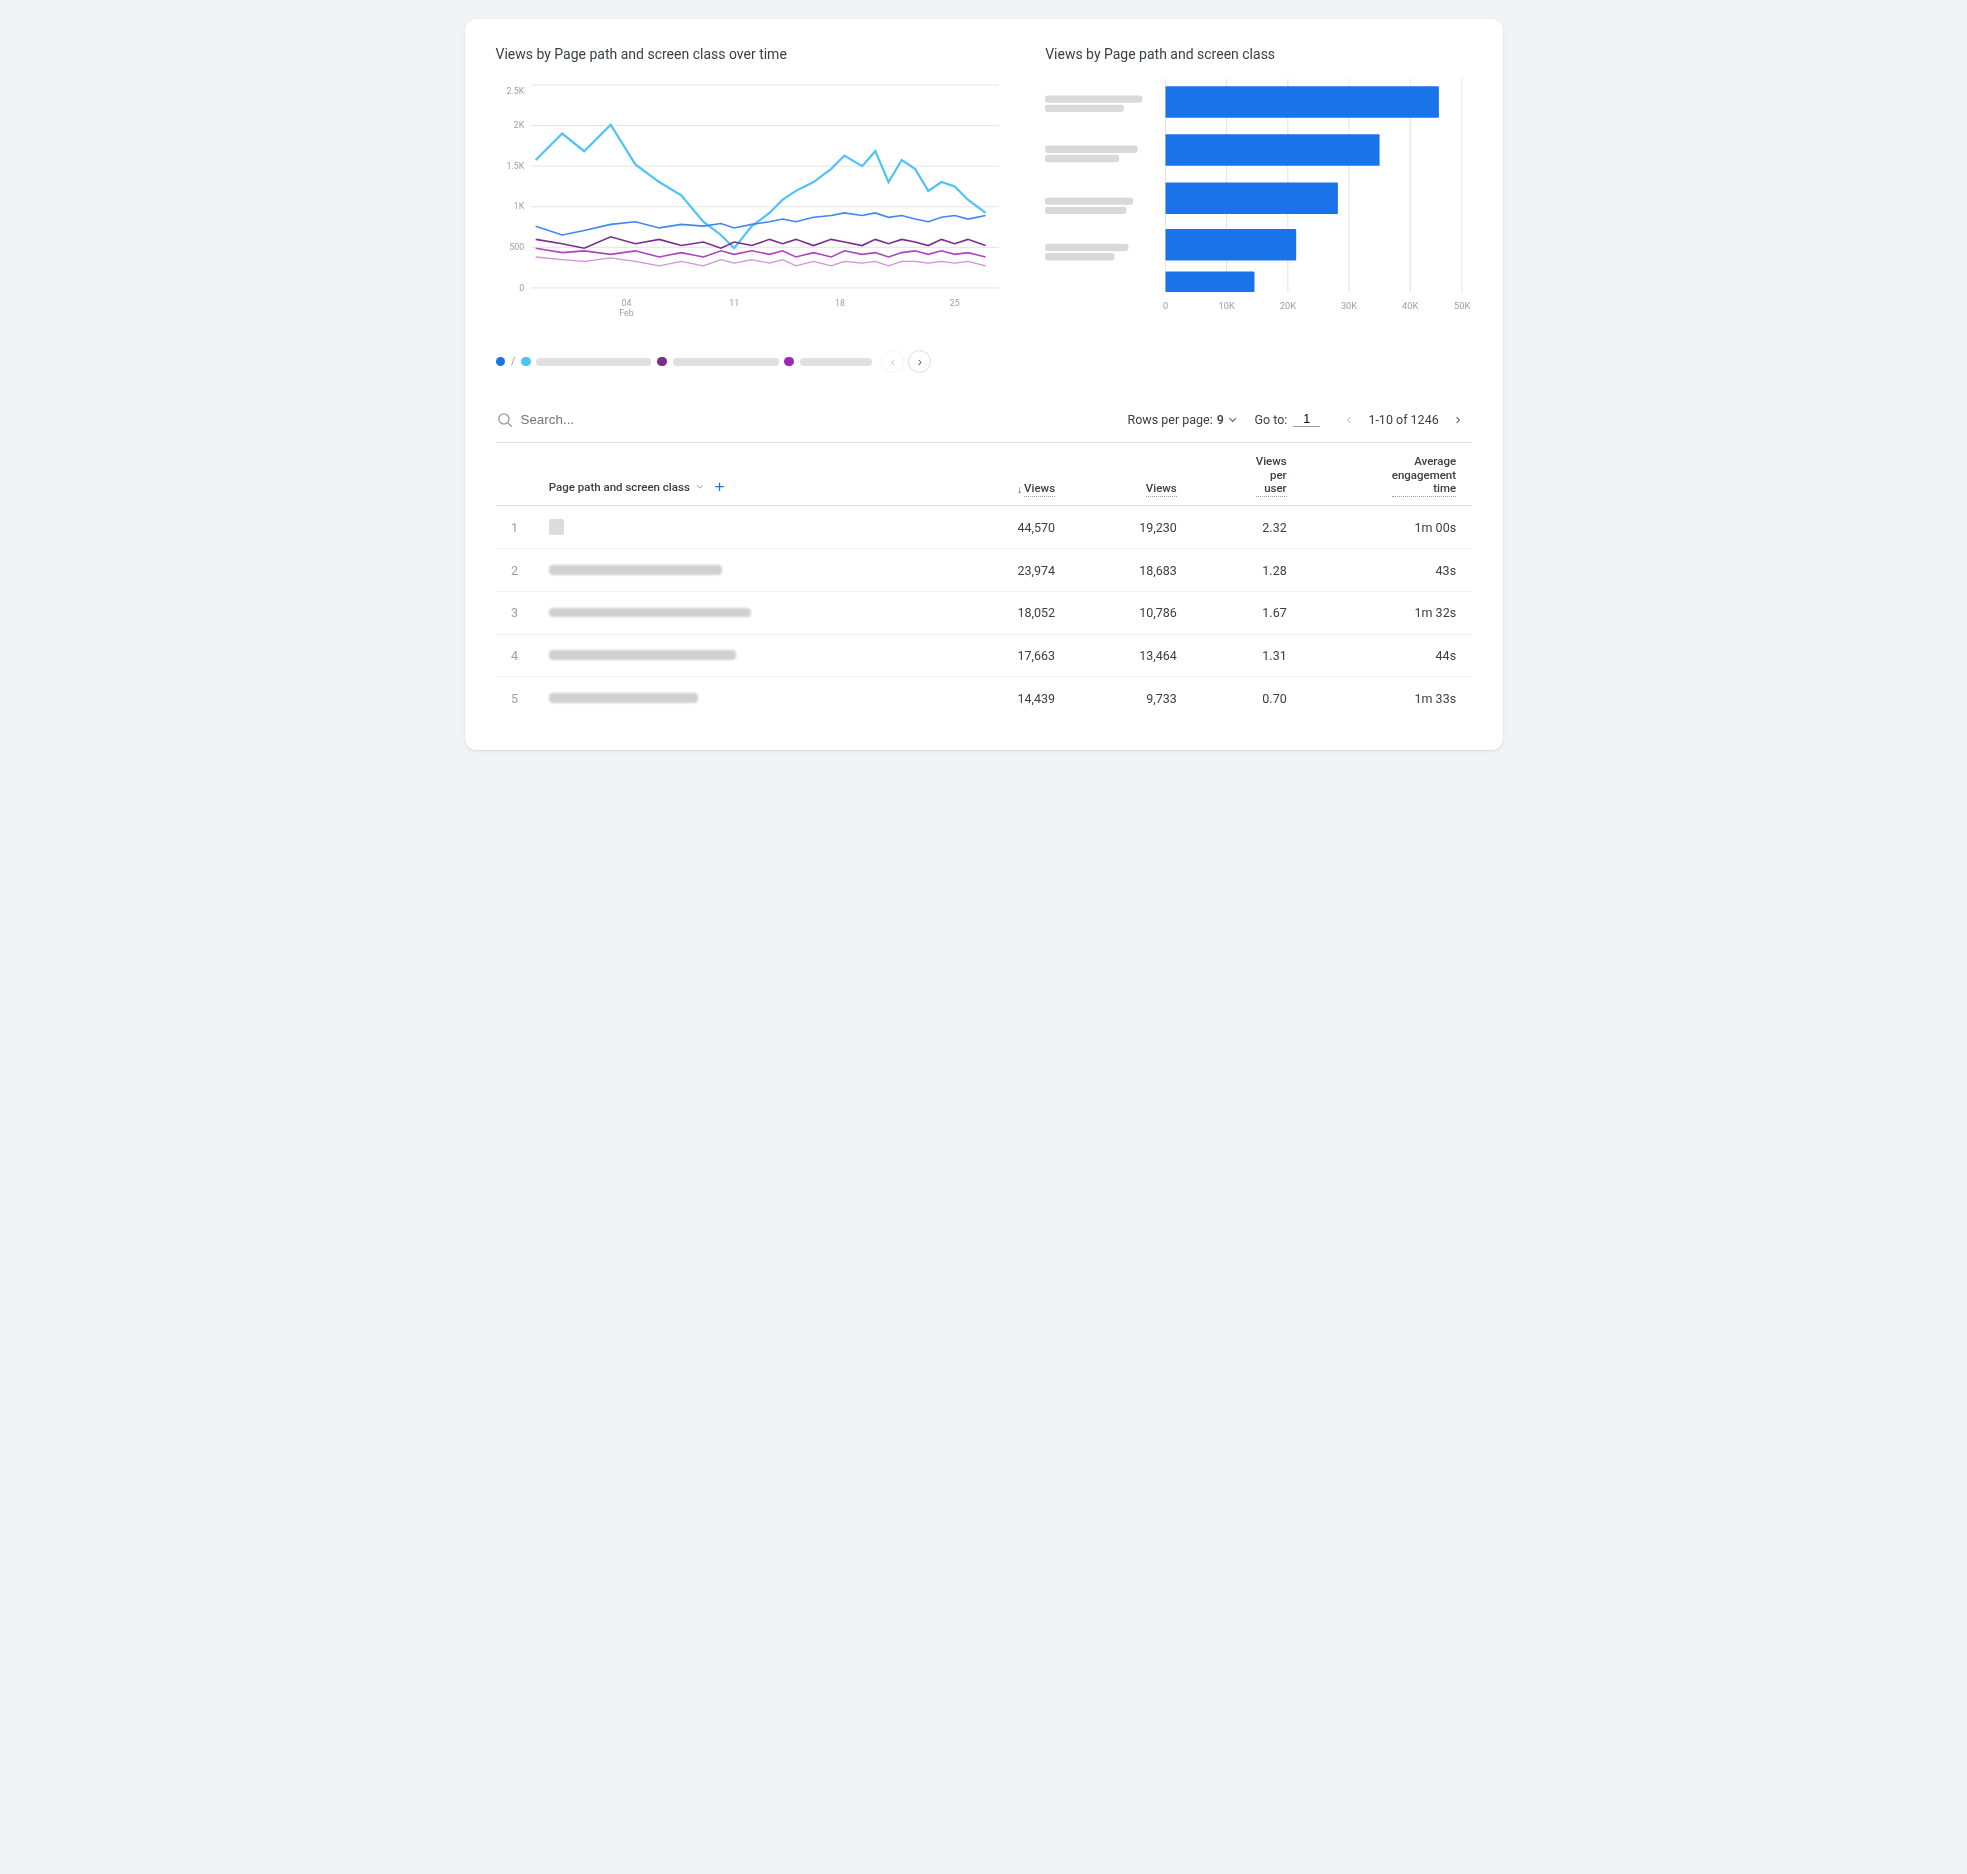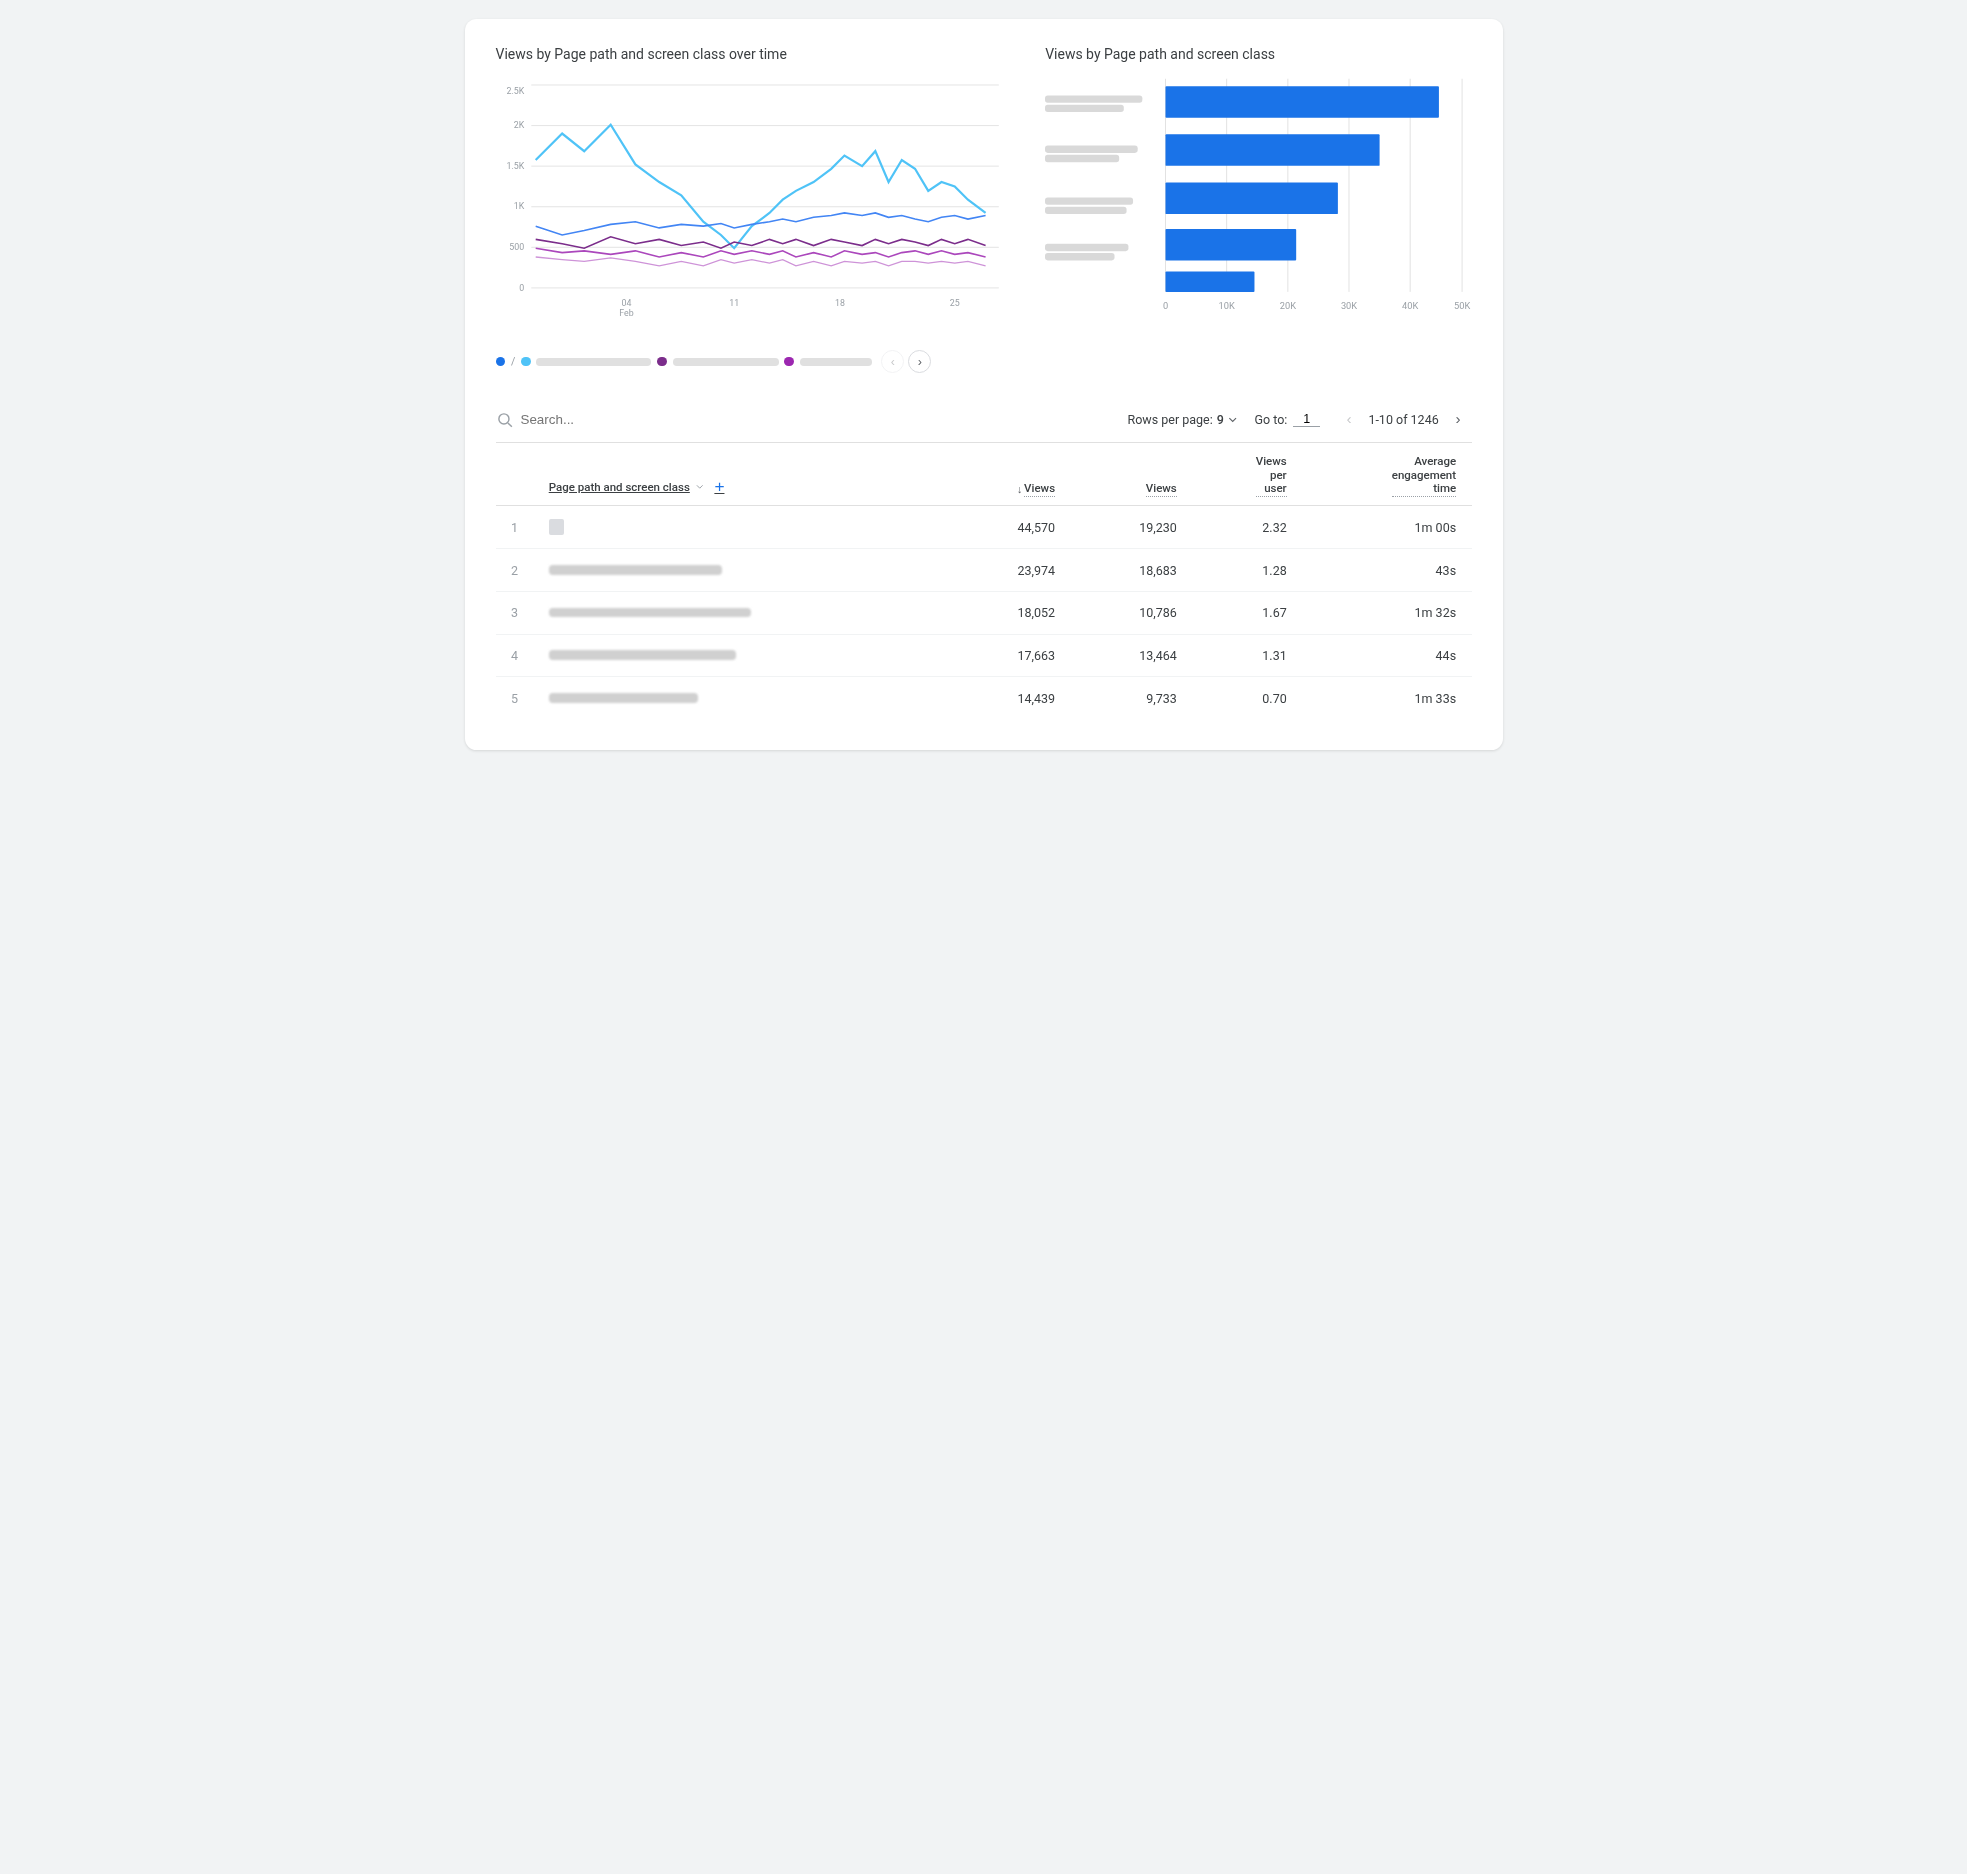--- a/index.html
+++ b/index.html
@@ -157,21 +157,20 @@
       padding: 11.5px 15.4px 7.7px;
       text-align: right;
       font-weight: 500;
       color: #3c4043;
       border-bottom: 1px solid #e0e0e0;
       vertical-align: bottom;
       font-size: 11.5px;
     }
     .data-table th.col-page {
       text-align: left;
-      text-decoration: underline;
     }
     .data-table th .underline-dots {
       border-bottom: 1.9px dotted #9aa0a6;
       display: inline-block;
       line-height: 1.2;
     }
     .data-table td {
       padding: 13.4px 15.4px;
       border-bottom: 1px solid #f1f3f4;
       color: #3c4043;

